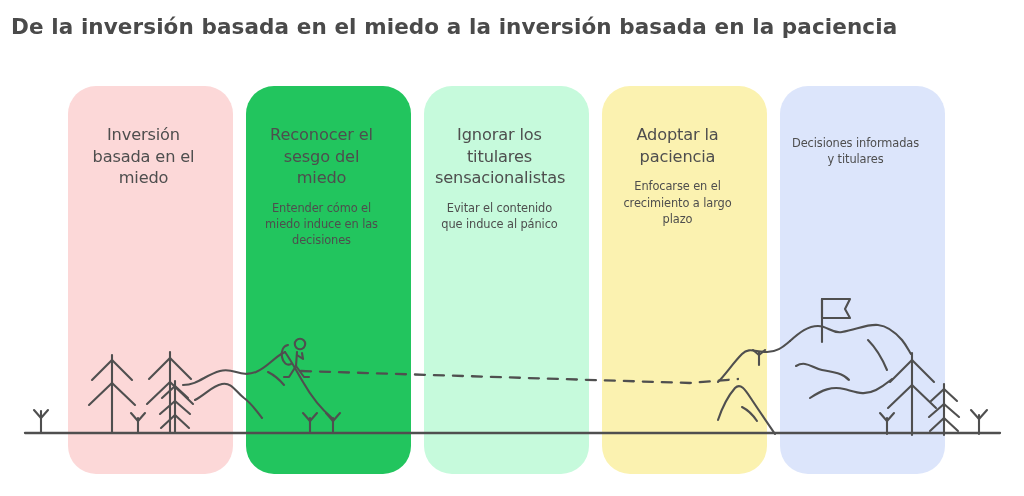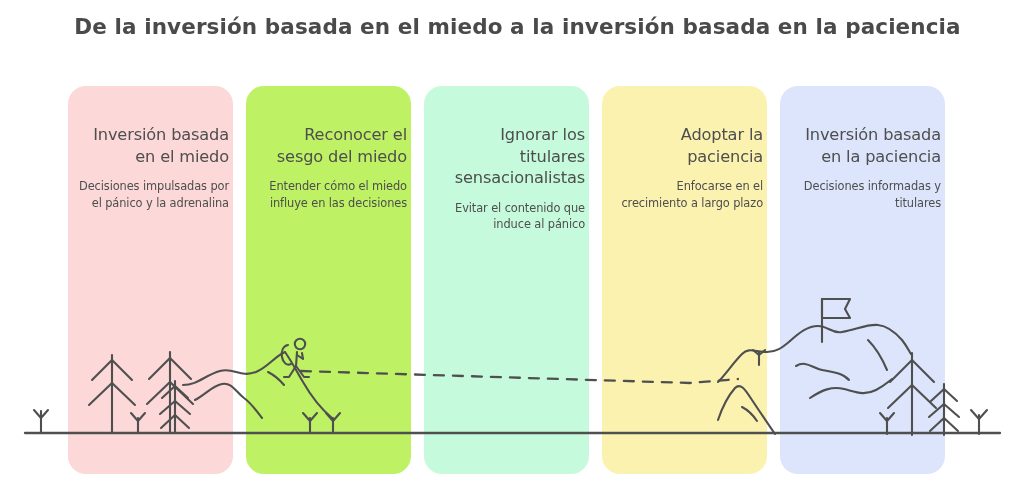--- a/index.html
+++ b/index.html
@@ -22,21 +22,21 @@
     height: 496px;
     background: #ffffff;
   }
 
   
   #title {
     position: absolute;
     top: 14px;
     left: 0;
     width: 1024px;
-    text-align: center;
+    text-align: left;
     font-size: 21.5px;
     font-weight: bold;
     color: #4a4a4a;
     letter-spacing: 0.1px;
     font-family: "DejaVu Sans", sans-serif;
     white-space: nowrap;
     padding-left: 11px;
   }
 
   
@@ -46,23 +46,23 @@
     left: 68px;
     width: 908px;
     height: 388px;
     display: flex;
     gap: 13px;
   }
 
   .card {
     width: 165px;
     height: 388px;
-    border-radius: 18px;
-    padding: 38px 4px 0 11px;
-    text-align: right;
+    border-radius: 28px;
+    padding: 38px 25px 0 11px;
+    text-align: center;
     position: relative;
   }
 
   .card-title {
     font-size: 16.2px;
     line-height: 1.34;
     color: #4e4e4e;
     font-family: "DejaVu Sans", sans-serif;
     letter-spacing: -0.15px;
   }
@@ -90,40 +90,38 @@
 <body>
 
 <div id="stage">
 
   <div id="title">De la inversión basada en el miedo a la inversión basada en la paciencia</div>
 
   <div id="cards">
 
     <div class="card" style="background:#fcd8d8">
       <div class="card-title">Inversión basada en el miedo</div>
-      <div class="card-desc">Decisiones impulsadas por el pánico y la adrenalina</div>
-    </div>
-
-    <div class="card" style="background:#bef264">
+    </div>
+
+    <div class="card" style="background:#22c55e">
       <div class="card-title">Reconocer el sesgo del miedo</div>
-      <div class="card-desc">Entender cómo el miedo influye en las decisiones</div>
+      <div class="card-desc">Entender cómo el miedo induce en las decisiones</div>
     </div>
 
     <div class="card" style="background:#c6fadc">
       <div class="card-title">Ignorar los titulares sensacionalistas</div>
       <div class="card-desc">Evitar el contenido que induce al pánico</div>
     </div>
 
     <div class="card" style="background:#fbf2b0">
       <div class="card-title">Adoptar la paciencia</div>
       <div class="card-desc">Enfocarse en el crecimiento a largo plazo</div>
     </div>
 
     <div class="card" style="background:#dce5fb">
-      <div class="card-title">Inversión basada en la paciencia</div>
       <div class="card-desc">Decisiones informadas y titulares</div>
     </div>
 
   </div>
 
   <svg id="scene" viewBox="0 0 1024 496" width="1024" height="496">
 
     <g fill="none" stroke="#4f4f4f" stroke-width="2.1" stroke-linecap="round" stroke-linejoin="round">
 
       <g>

